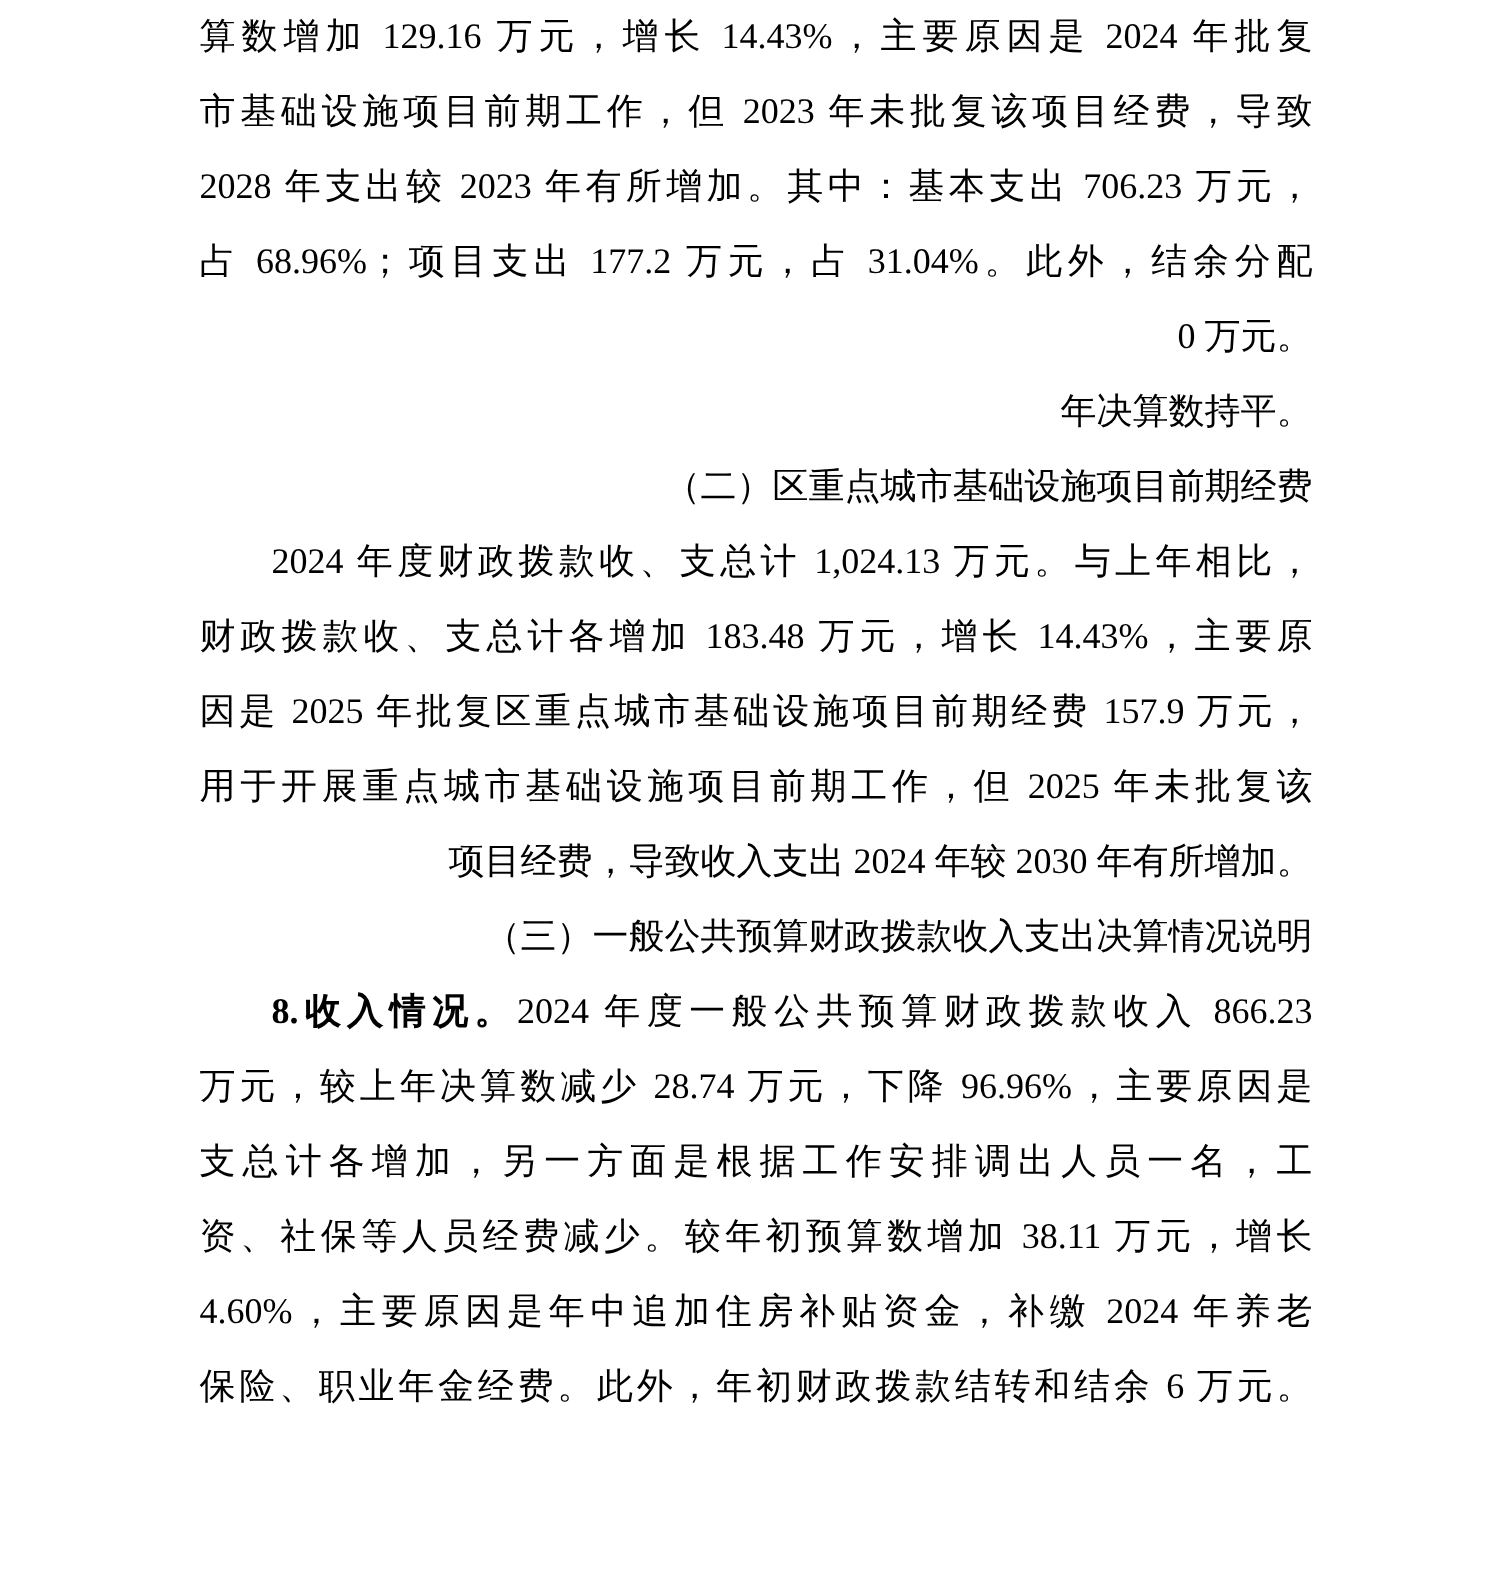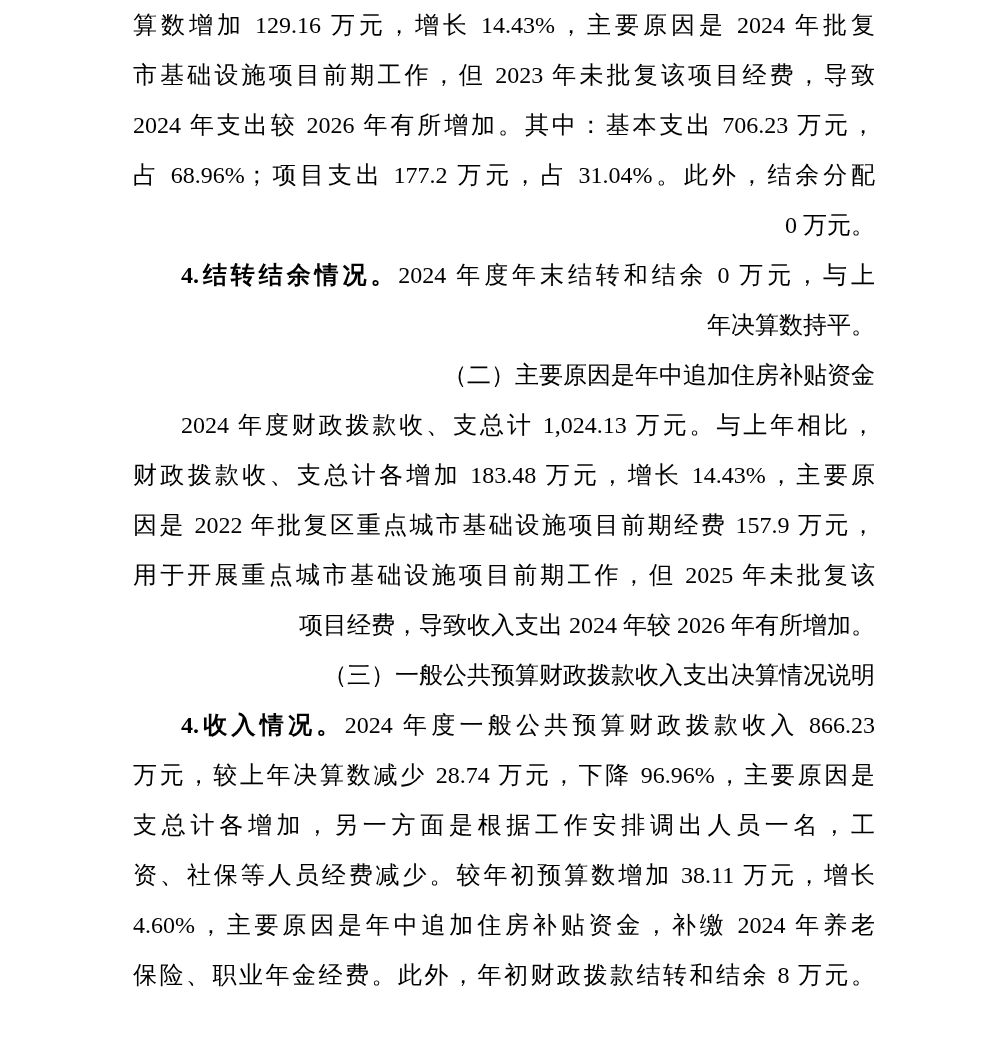--- a/index.html
+++ b/index.html
@@ -40,32 +40,31 @@
     font-weight: bold;
   }
 </style>
 </head>
 <body>
 
 <div class="page">
   <div class="doc">
       <div class="line fill"><span>算数增加 129.16 万元，增长 14.43%，主要原因是 2024 年批复</span></div>
       <div class="line fill"><span>市基础设施项目前期工作，但 2023 年未批复该项目经费，导致</span></div>
-      <div class="line fill"><span>2024 年支出较 2026 年有所增加。其中：基本支出 706.23 万元，</span></div>
+      <div class="line fill"><span>2028 年支出较 2023 年有所增加。其中：基本支出 706.23 万元，</span></div>
       <div class="line fill"><span>占 68.96%；项目支出 177.2 万元，占 31.04%。此外，结余分配</span></div>
       <div class="line"><span>0 万元。</span></div>
-      <div class="line fill indent"><span class="bold">4.结转结余情况。</span><span>2024 年度年末结转和结余 0 万元，与上</span></div>
       <div class="line"><span>年决算数持平。</span></div>
-      <div class="line indent"><span>（二）主要原因是年中追加住房补贴资金</span></div>
+      <div class="line indent"><span>（二）区重点城市基础设施项目前期经费</span></div>
       <div class="line fill indent"><span>2024 年度财政拨款收、支总计 1,024.13 万元。与上年相比，</span></div>
       <div class="line fill"><span>财政拨款收、支总计各增加 183.48 万元，增长 14.43%，主要原</span></div>
-      <div class="line fill"><span>因是 2022 年批复区重点城市基础设施项目前期经费 157.9 万元，</span></div>
+      <div class="line fill"><span>因是 2025 年批复区重点城市基础设施项目前期经费 157.9 万元，</span></div>
       <div class="line fill"><span>用于开展重点城市基础设施项目前期工作，但 2025 年未批复该</span></div>
-      <div class="line"><span>项目经费，导致收入支出 2024 年较 2026 年有所增加。</span></div>
+      <div class="line"><span>项目经费，导致收入支出 2024 年较 2030 年有所增加。</span></div>
       <div class="line indent"><span>（三）一般公共预算财政拨款收入支出决算情况说明</span></div>
-      <div class="line fill indent"><span class="bold">4.收入情况。</span><span>2024 年度一般公共预算财政拨款收入 866.23</span></div>
+      <div class="line fill indent"><span class="bold">8.收入情况。</span><span>2024 年度一般公共预算财政拨款收入 866.23</span></div>
       <div class="line fill"><span>万元，较上年决算数减少 28.74 万元，下降 96.96%，主要原因是</span></div>
       <div class="line fill"><span>支总计各增加，另一方面是根据工作安排调出人员一名，工</span></div>
       <div class="line fill"><span>资、社保等人员经费减少。较年初预算数增加 38.11 万元，增长</span></div>
       <div class="line fill"><span>4.60%，主要原因是年中追加住房补贴资金，补缴 2024 年养老</span></div>
-      <div class="line fill"><span>保险、职业年金经费。此外，年初财政拨款结转和结余 8 万元。</span></div>
+      <div class="line fill"><span>保险、职业年金经费。此外，年初财政拨款结转和结余 6 万元。</span></div>
     </div>
 </div>
 
 </body></html>

